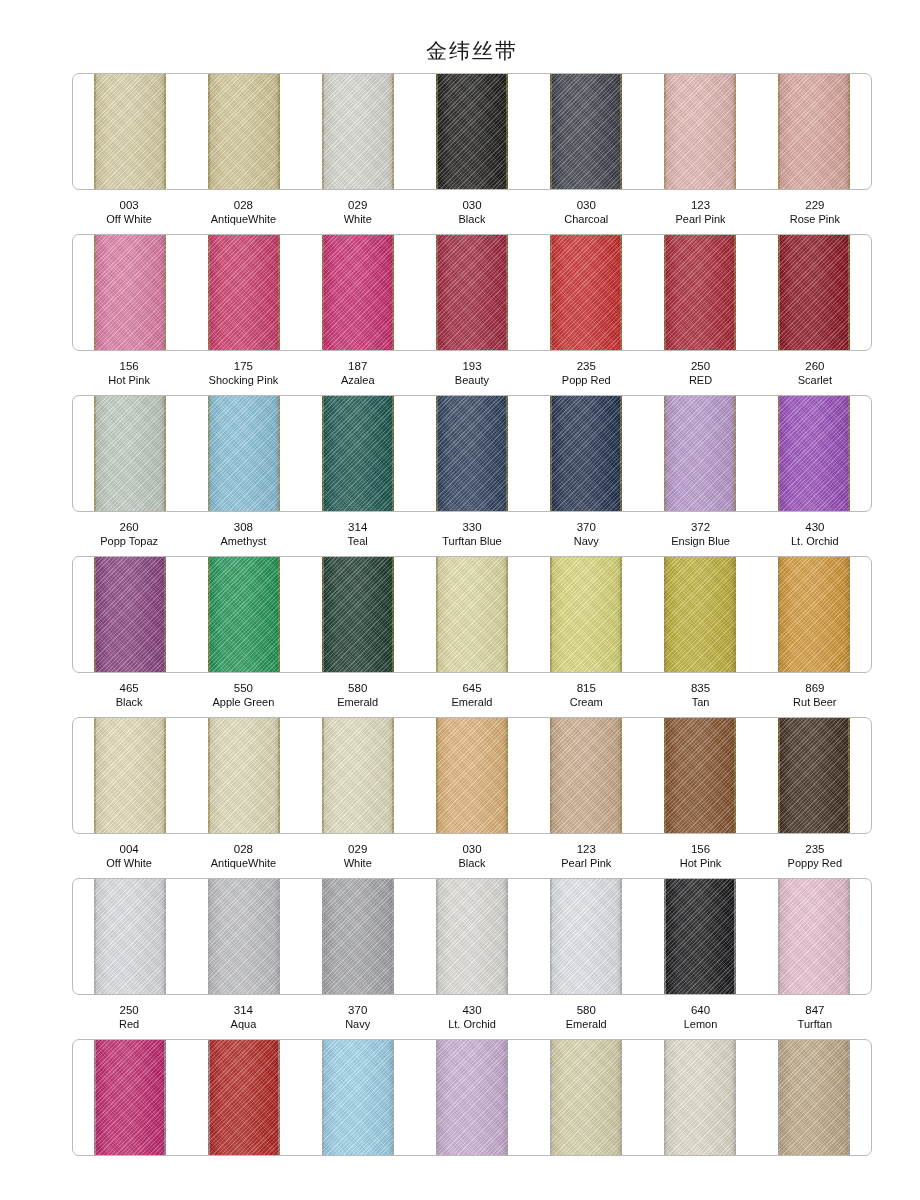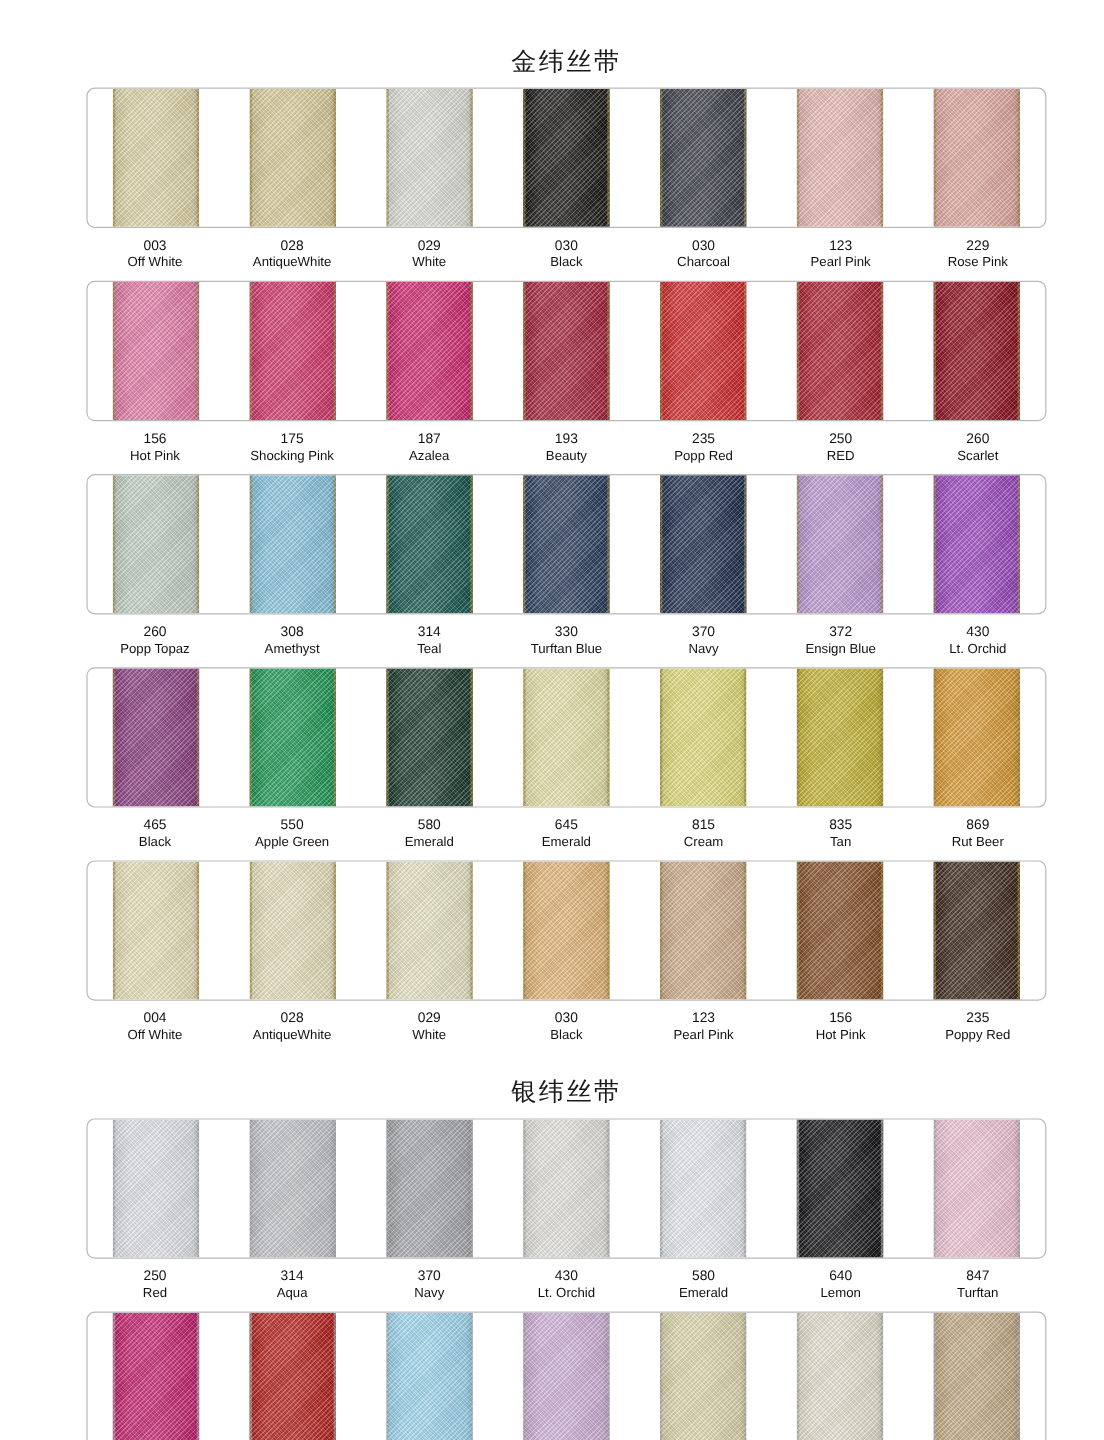--- a/index.html
+++ b/index.html
@@ -388,21 +388,20 @@
               <span class="nm">Hot Pink</span>
             </div>
             <div class="label">
               <span class="code">235</span>
               <span class="nm">Poppy Red</span>
             </div>
           </div>
         </div>
       </div>
       <div class="section">
-        <div class="section-title" id="silver-title">银纬丝带</div>
         <div class="row-group">
           <div class="row">
             <div class="swatch-strip">
               <div class="cell">
                 <div class="ribbon edge-silver" style="background: rgb(223, 226, 230);"></div>
               </div>
               <div class="cell">
                 <div class="ribbon edge-silver" style="background: rgb(195, 196, 199);"></div>
               </div>
               <div class="cell">

